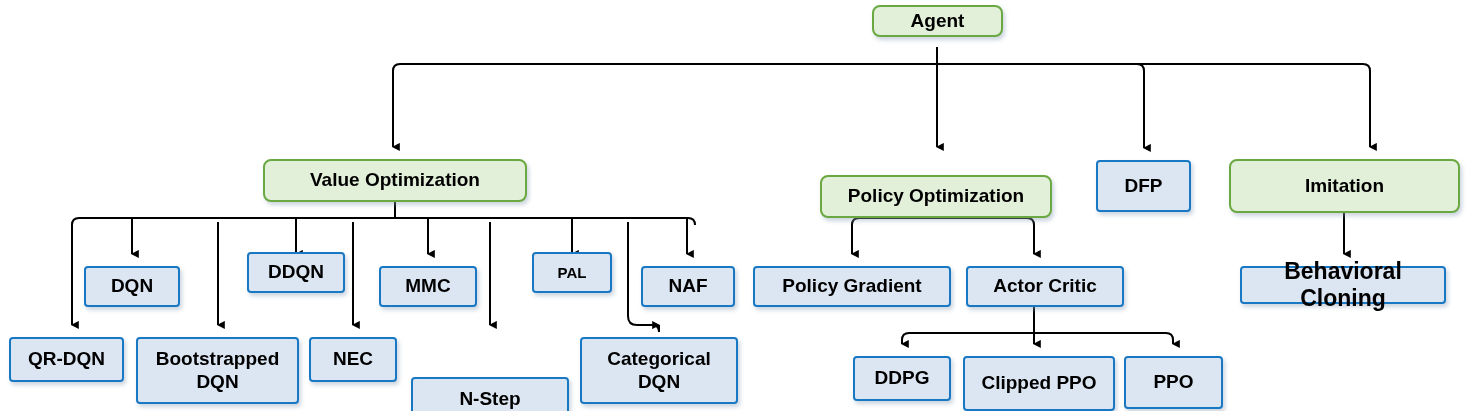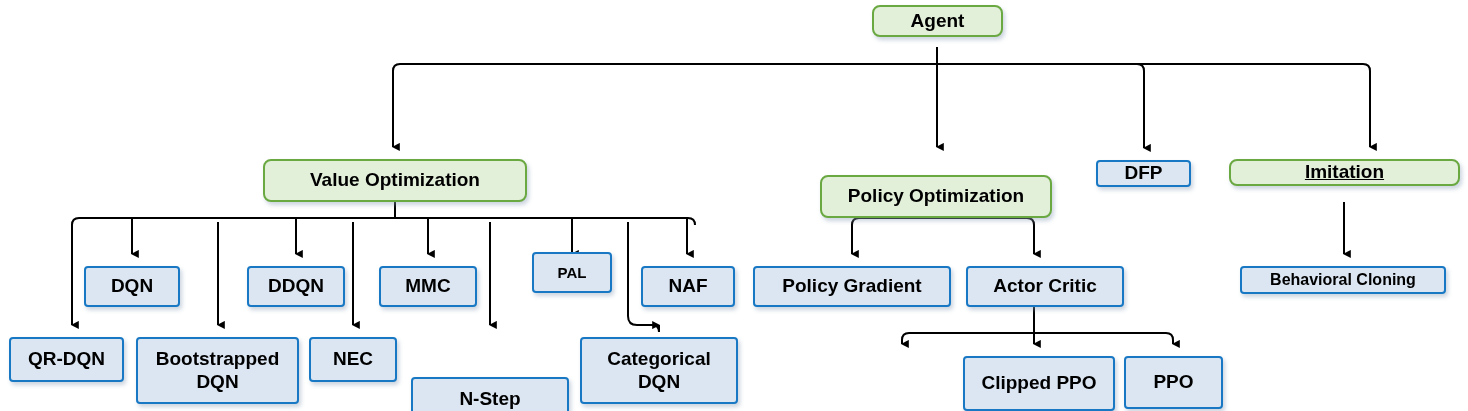--- a/index.html
+++ b/index.html
@@ -94,51 +94,52 @@
       <path d="M1344,202 V254" marker-end="url(#arrowhead)"></path>
     </g>
   </svg>
 
   <div class="node node-green" style="left:872px; top:5px; width:131px; height:32px; font-size:19px;">Agent</div>
 
   <div class="node node-green" style="left:263px; top:159px; width:264px; height:43px; font-size:19px;">Value Optimization</div>
 
   <div class="node node-green" style="left:820px; top:159px; width:232px; height:43px; font-size:19px;margin-top:16px;">Policy Optimization</div>
 
-  <div class="node node-blue" style="left:1096px; top:160px; width:95px; height:27px; font-size:19px;">DFP</div>
+  <div class="node node-blue" style="left:1096px; top:160px; width:95px; height:52px; font-size:19px;">DFP</div>
 
-  <div class="node node-green" style="left:1229px; top:159px; width:231px; height:27px; font-size:19px;text-decoration:underline;">Imitation</div>
+  <div class="node node-green" style="left:1229px; top:159px; width:231px; height:54px; font-size:19px;">Imitation</div>
 
   <div class="node node-blue" style="left:84px; top:266px; width:96px; height:41px; font-size:19px;">DQN</div>
 
-  <div class="node node-blue" style="left:247px; top:266px; width:98px; height:41px; font-size:19px;">DDQN</div>
+  <div class="node node-blue" style="left:247px; top:252px; width:98px; height:41px; font-size:19px;">DDQN</div>
 
   <div class="node node-blue" style="left:379px; top:266px; width:98px; height:41px; font-size:19px;">MMC</div>
 
   <div class="node node-blue" style="left:532px; top:252px; width:80px; height:41px; font-size:15px;">PAL</div>
 
   <div class="node node-blue" style="left:641px; top:266px; width:94px; height:41px; font-size:19px;">NAF</div>
 
   <div class="node node-blue" style="left:753px; top:266px; width:198px; height:41px; font-size:19px;">Policy Gradient</div>
 
   <div class="node node-blue" style="left:966px; top:266px; width:158px; height:41px; font-size:19px;">Actor Critic</div>
 
-  <div class="node node-blue" style="left:1240px; top:266px; width:206px; height:28px; font-size:16px;">Behavioral Cloning</div>
+  <div class="node node-blue" style="left:1240px; top:266px; width:206px; height:38px; font-size:23px;">Behavioral Cloning</div>
 
   <div class="node node-blue" style="left:9px; top:337px; width:115px; height:45px; font-size:19px;">QR-DQN</div>
 
   <div class="node node-blue" style="left:136px; top:337px; width:163px; height:67px; font-size:19px;">Bootstrapped
 DQN</div>
 
   <div class="node node-blue" style="left:309px; top:337px; width:88px; height:45px; font-size:19px;">NEC</div>
 
   <div class="node node-blue" style="left:411px; top:337px; width:158px; height:67px; font-size:19px;margin-top:40px;">N-Step
 Q-Learning</div>
 
   <div class="node node-blue" style="left:580px; top:337px; width:158px; height:67px; font-size:19px;">Categorical
 DQN</div>
 
+  <div class="node node-blue" style="left:853px; top:356px; width:98px; height:45px; font-size:19px;">DDPG</div>
 
   <div class="node node-blue" style="left:963px; top:356px; width:152px; height:55px; font-size:19px;">Clipped PPO</div>
 
   <div class="node node-blue" style="left:1124px; top:356px; width:99px; height:53px; font-size:19px;">PPO</div>
 
 </div>
 
 </body></html>

